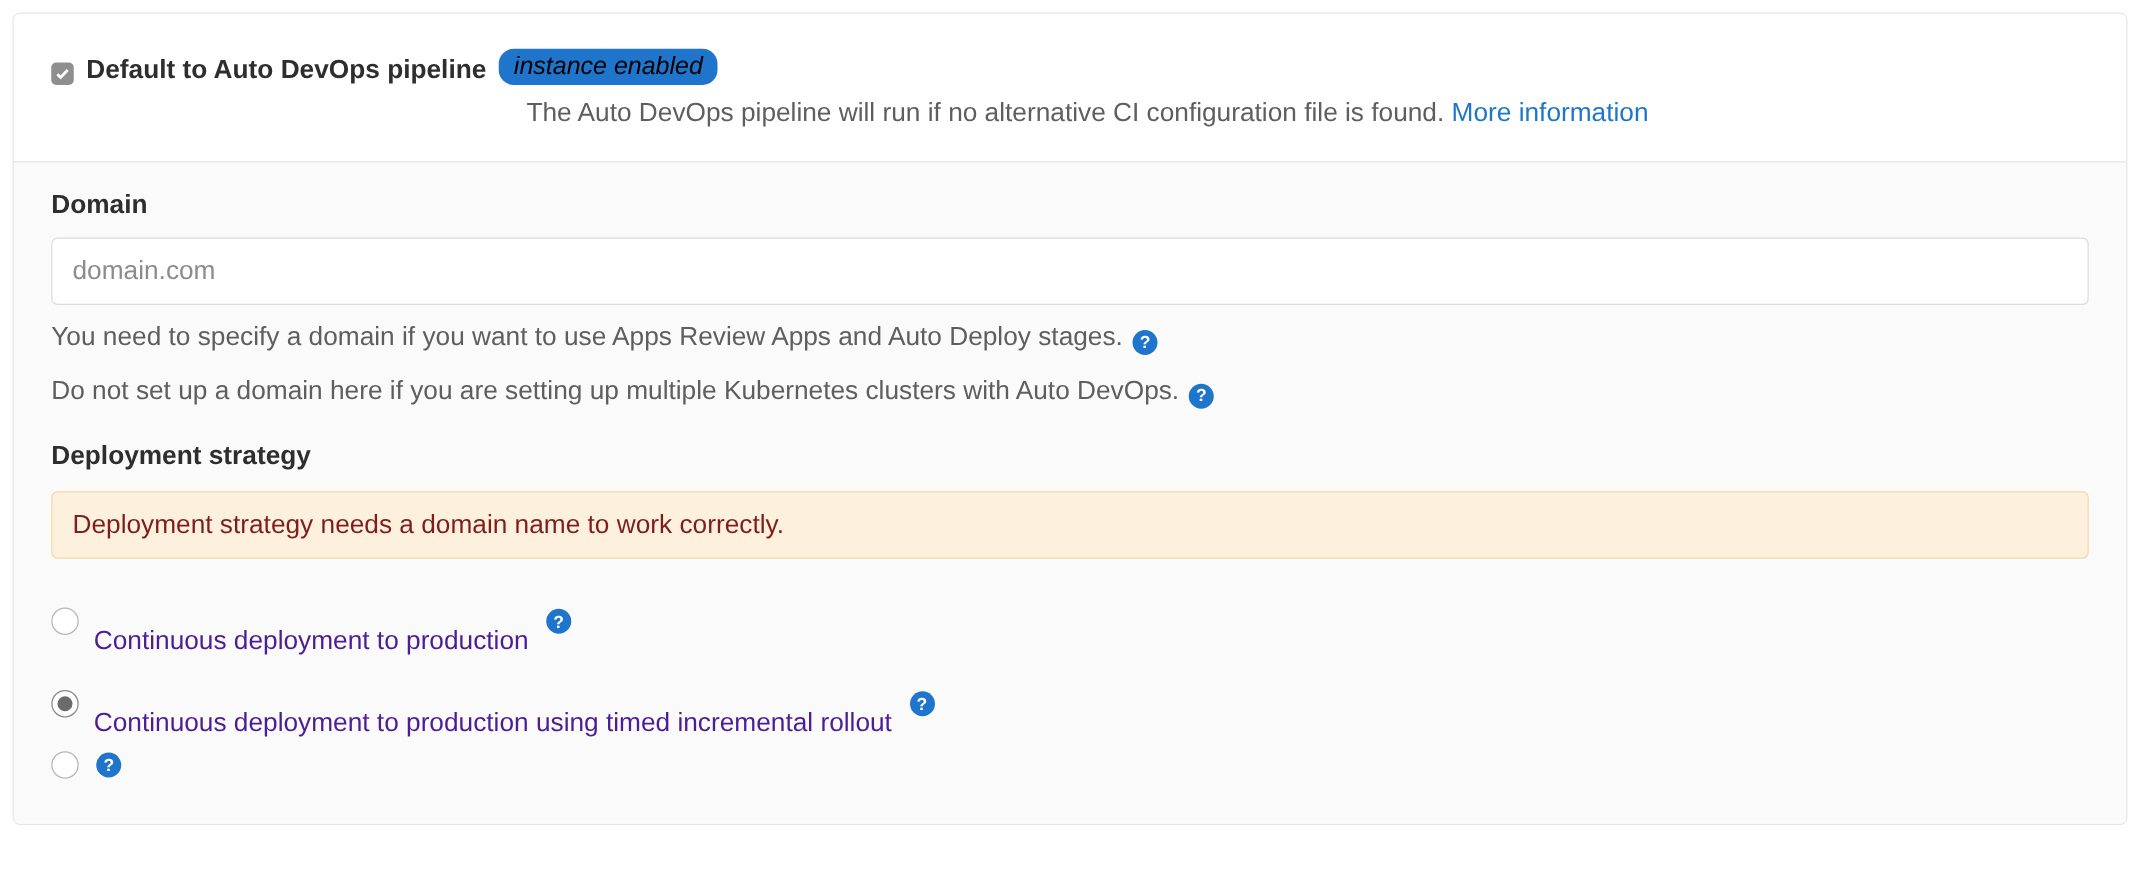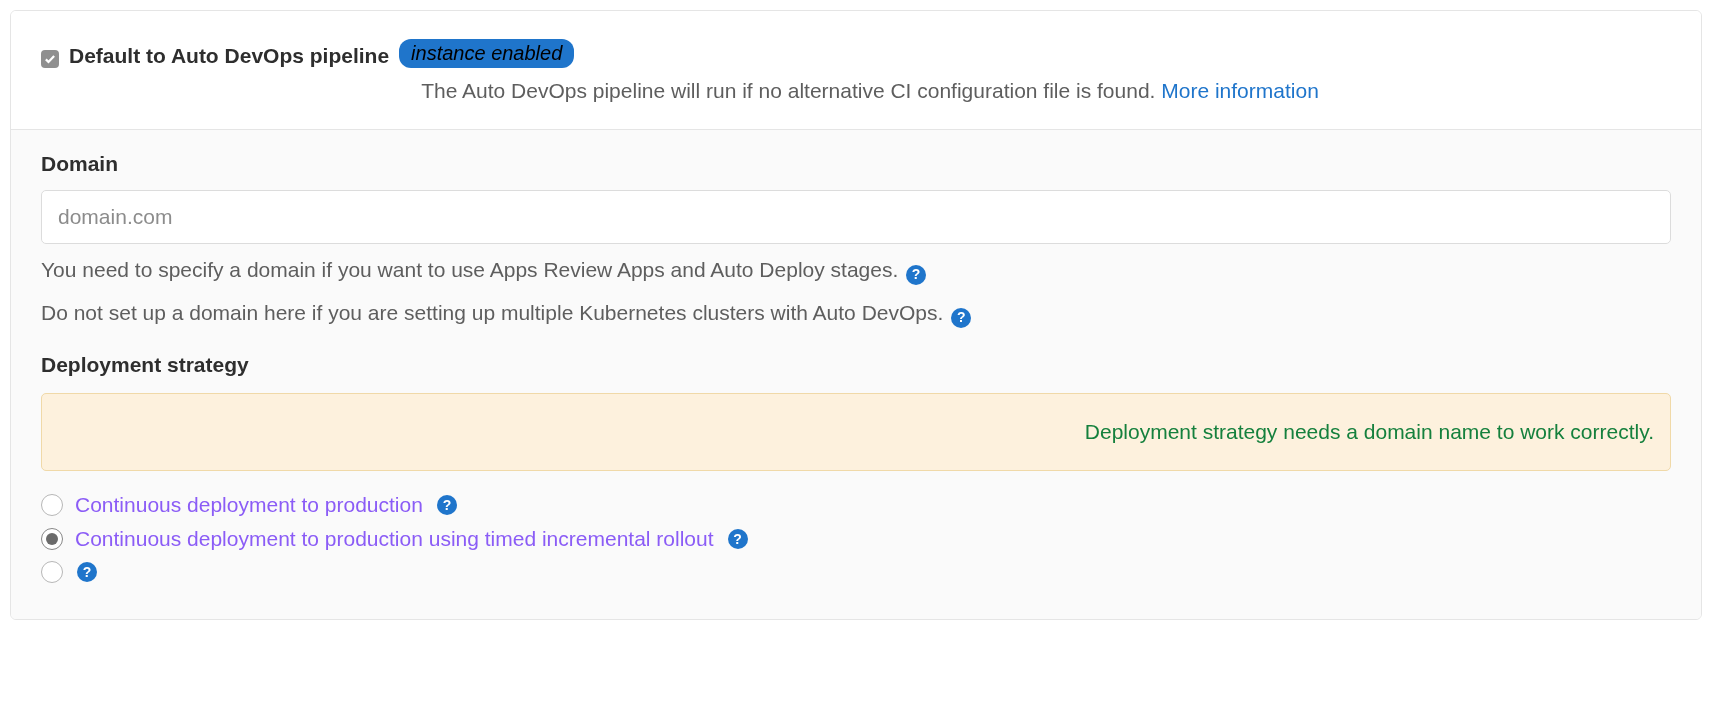--- a/index.html
+++ b/index.html
@@ -117,23 +117,23 @@
     .strategy-title {
       font-weight: 700;
       color: #2e2e2e;
       margin-top: 24px;
       margin-bottom: 16px;
     }
     .alert-warning {
       background: #fdf1dd;
       border: 1px solid #f0d9a8;
       border-radius: 5px;
-      color: #15803d;
-      text-align: right;
-      padding: 26px 16px;
+      color: #7f1d1d;
+      text-align: left;
+      padding: 14px 16px;
       margin-bottom: 22px;
     }
     .radio-row {
       display: flex;
       align-items: center;
       gap: 12px;
       margin-bottom: 10px;
     }
     .radio {
       width: 22px;
@@ -151,22 +151,23 @@
       border-color: #888888;
     }
     .radio.selected::after {
       content: "";
       width: 12px;
       height: 12px;
       border-radius: 50%;
       background: #6b6b6b;
     }
     .radio-label {
-      color: #8b5cf6;
-      cursor: pointer;
+      color: #4c1d95;
+      cursor: pointer;
+      margin-top: 32px;
     }
   </style>
 </head>
 <body>
 
 <div class="panel">
 
   <div class="panel-top">
     <div class="checkbox-row">
       <span class="checkbox">

